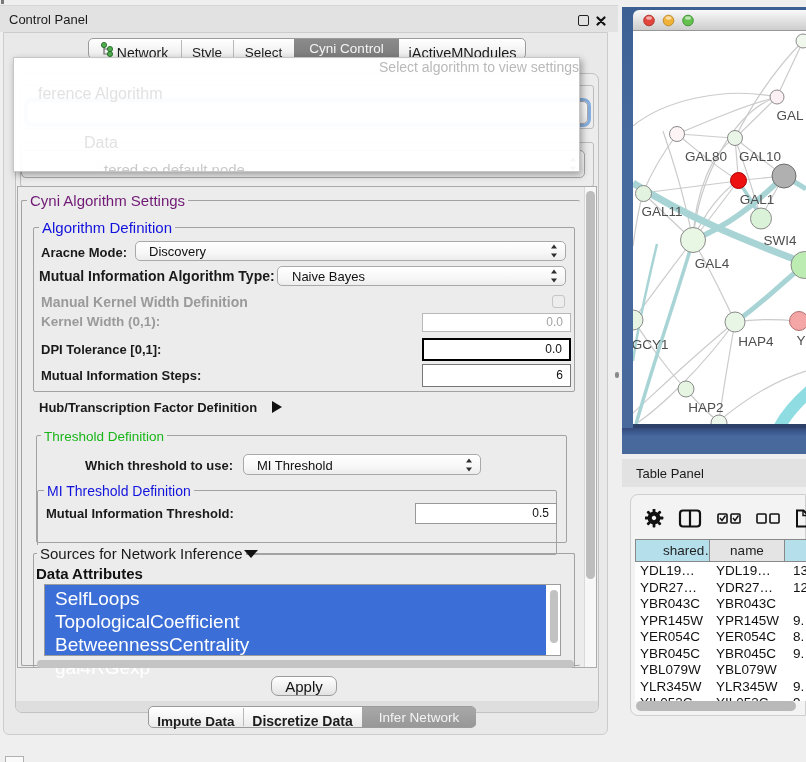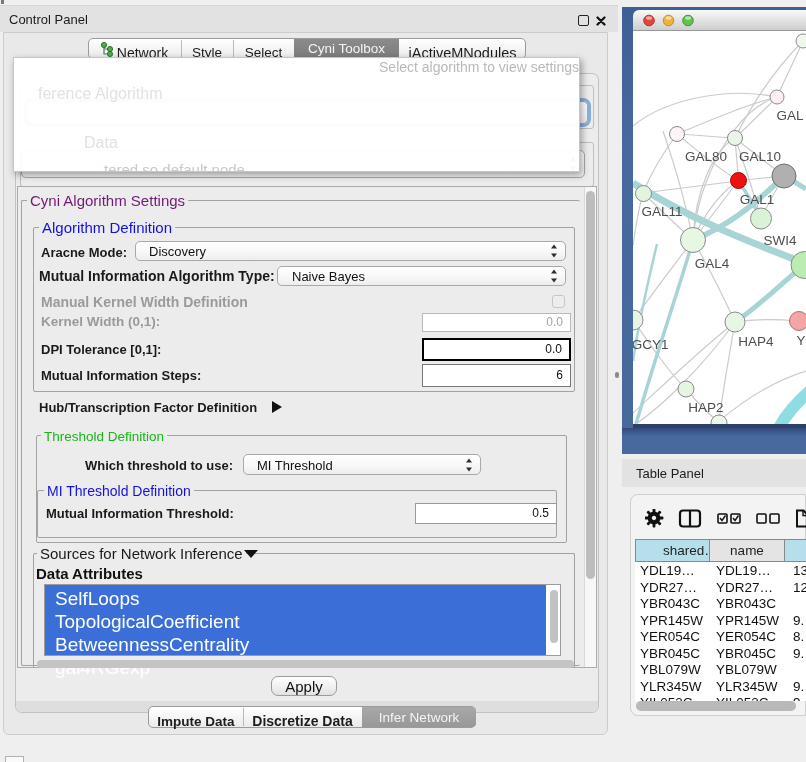--- a/index.html
+++ b/index.html
@@ -54,21 +54,21 @@
     <path d="M4 3 L4 12 L9 12 M4 7 L9 7" stroke="#6b6b6b" stroke-width="1.2" fill="none"></path>
     <circle cx="4" cy="3" r="2.6" fill="#4fae4f" stroke="#1c611c" stroke-width="0.8"></circle>
     <circle cx="10" cy="7" r="2.6" fill="#4fae4f" stroke="#1c611c" stroke-width="0.8"></circle>
     <circle cx="10" cy="12" r="2.6" fill="#4fae4f" stroke="#1c611c" stroke-width="0.8"></circle>
   </svg>
   <div class="t" style="left:22px;width:63px;font-size:14px;">Network</div>
   <div class="sep" style="left:92px;"></div>
   <div class="t" style="left:92px;width:52px;">Style</div>
   <div class="sep" style="left:144px;"></div>
   <div class="t" style="left:144px;width:61px;">Select</div>
-  <div class="dark" style="left:205px;width:105px;">Cyni Toolbox</div>
+  <div class="dark" style="left:205px;width:105px;">Cyni Control</div>
   <div class="t" style="left:310px;width:127px;font-size:14.5px;">jActiveMNodules</div>
 </div>
 
 <div class="abs" style="left:17px;top:186px;width:580px;height:482px;border:1px solid #ababab;box-sizing:border-box;"></div>
 
 <div class="abs" style="left:584px;top:187px;width:12px;height:480px;background:#f7f7f7;border-left:1px solid #d9d9d9;box-sizing:border-box;"></div>
 <div class="abs" style="left:586px;top:191px;width:9px;height:388px;background:#bdbdbd;border-radius:5px;"></div>
 
 <div class="gbox" style="left:21px;top:200px;width:559px;height:466px;border-right:none;">
   <div class="gtitle" style="color:#701a75;">Cyni Algorithm Settings</div>
@@ -103,21 +103,21 @@
 
 <div class="gbox" style="left:36px;top:435px;width:531px;height:108px;">
   <div class="gtitle" style="color:#19b619;left:4px;font-size:13.5px;top:-7px;">Threshold Definition</div>
 </div>
 <div class="lbl abs" style="left:85px;top:458px;">Which threshold to use:</div>
 <div class="combo" style="left:243px;top:454px;width:238px;height:21px;">
     <div class="ctext">MI Threshold</div>
     <div class="spin"></div>
   </div>
 
-<div class="gbox" style="left:37px;top:490px;width:520px;height:48px;">
+<div class="gbox" style="left:37px;top:490px;width:520px;height:65px;">
   <div class="gtitle" style="color:#1212dd;left:6px;background:#ececec;font-size:14px;top:-8px;">MI Threshold Definition</div>
 </div>
 <div class="lbl abs" style="left:46px;top:506px;text-align:right;">Mutual Information Threshold:</div>
 <div class="inp" style="left:415px;top:503px;width:142px;height:21px;border-color:#999;line-height:19px;">0.5</div>
 
 <div class="gbox" style="left:33px;top:553px;width:542px;height:115px;border-bottom:none;">
   <div class="gtitle" style="color:#1a1a1a;left:3px;">Sources for Network Inference</div>
 </div>
 <svg class="abs" style="left:243px;top:549px;" width="16" height="10" viewBox="0 0 16 10">
     <path d="M1 1 L15 1 L8 9 Z" fill="#111"></path>

